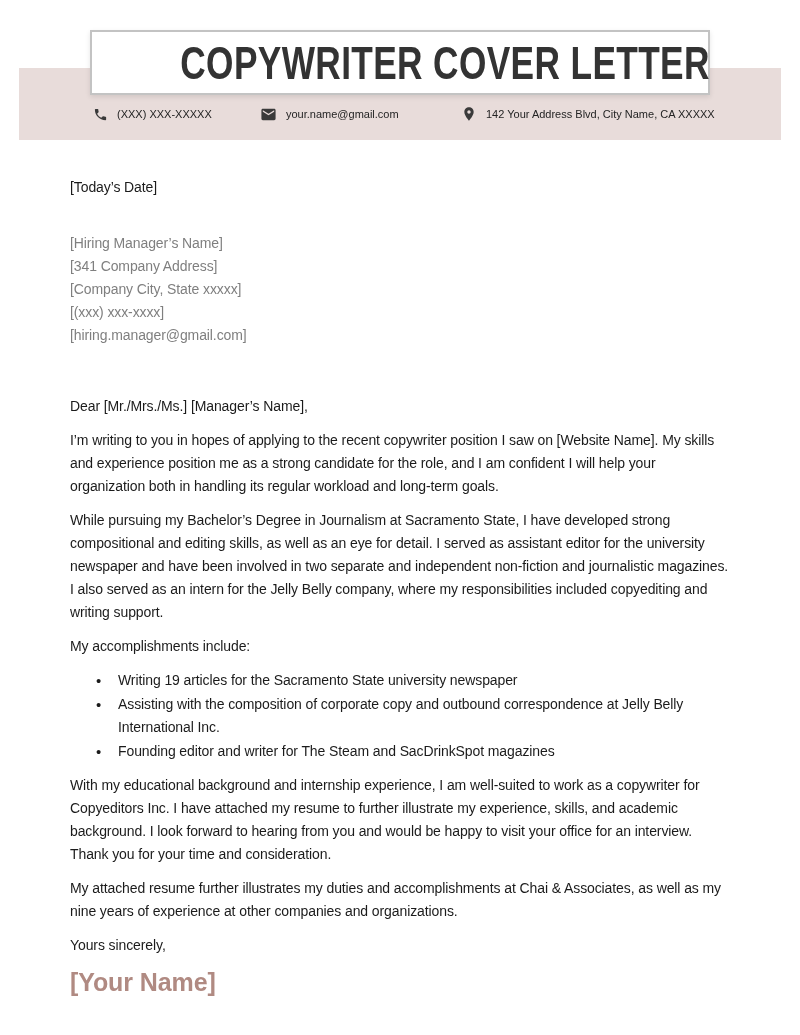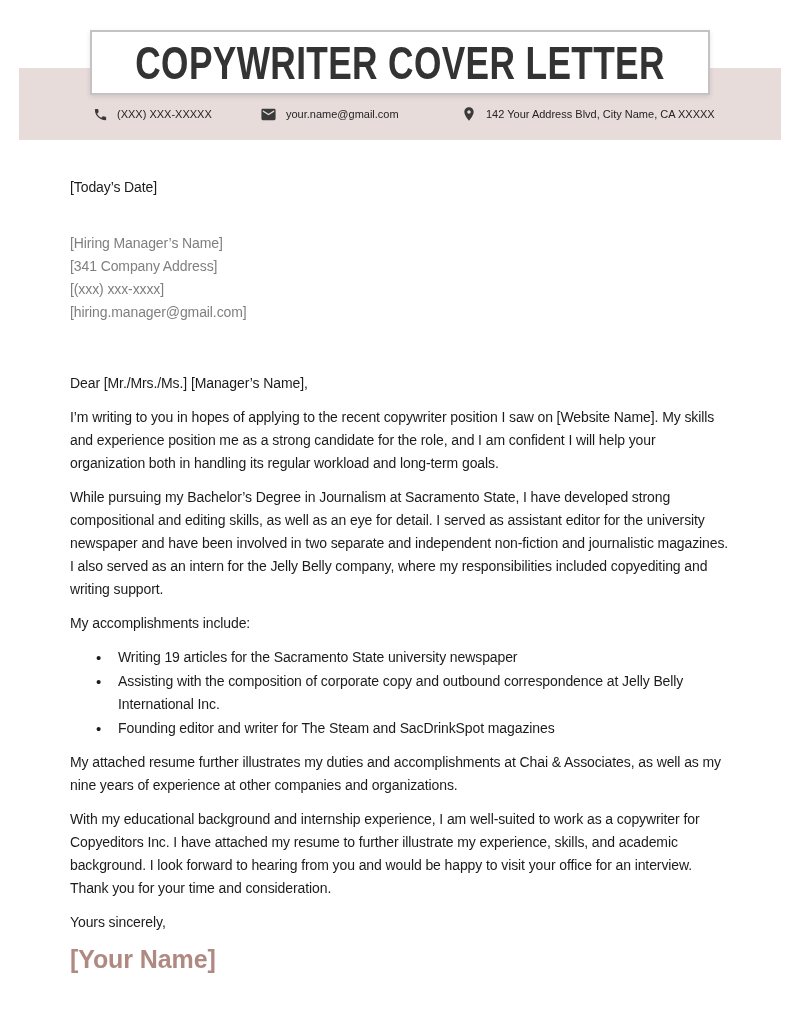--- a/index.html
+++ b/index.html
@@ -16,21 +16,21 @@
   .band {
     position: absolute; left: 19px; right: 19px; top: 68px; bottom: 0;
     background: var(--band, #e8dcda);
   }
   .title-box {
     position: absolute; left: 90px; top: 30px; width: 620px; height: 65px;
     box-sizing: border-box;
     background: #ffffff;
     border: 2px solid var(--box-border, #c3c3c3);
     box-shadow: 0 2px 5px rgba(0,0,0,0.10);
-    display: flex; align-items: center; justify-content: center;
+    display: flex; align-items: center; justify-content: flex-start;
   }
   .title-box h1 {
     margin: 0; white-space: nowrap;
     font-size: 47px; font-weight: 700; letter-spacing: 0.5px;
     color: var(--title-text, #333333);
     transform: scaleX(0.75);
   }
   .contact { position: absolute; left: 0; top: 102px; width: 100%; height: 24px; }
   .contact-item {
     position: absolute; height: 24px;
@@ -101,34 +101,35 @@
     <h1>COPYWRITER COVER LETTER</h1>
   </div>
 </header>
 
 <main class="letter">
   <p class="date">[Today’s Date]</p>
 
   <div class="recipient">
     <p>[Hiring Manager’s Name]</p>
     <p>[341 Company Address]</p>
+    <p>[Company City, State xxxxx]</p>
     <p>[(xxx) xxx-xxxx]</p>
     <p>[hiring.manager@gmail.com]</p>
   </div>
 
   <p>Dear [Mr./Mrs./Ms.] [Manager’s Name],</p>
 
   <p>I’m writing to you in hopes of applying to the recent copywriter position I saw on [Website Name]. My skills and experience position me as a strong candidate for the role, and I am confident I will help your organization both in handling its regular workload and long-term goals.</p>
   <p>While pursuing my Bachelor’s Degree in Journalism at Sacramento State, I have developed strong compositional and editing skills, as well as an eye for detail. I served as assistant editor for the university newspaper and have been involved in two separate and independent non-fiction and journalistic magazines. I also served as an intern for the Jelly Belly company, where my responsibilities included copyediting and writing support.</p>
 
   <p>My accomplishments include:</p>
   <ul class="accomplishments">
     <li>Writing 19 articles for the Sacramento State university newspaper</li>
     <li>Assisting with the composition of corporate copy and outbound correspondence at Jelly Belly International Inc.</li>
     <li>Founding editor and writer for The Steam and SacDrinkSpot magazines</li>
   </ul>
 
+  <p>With my educational background and internship experience, I am well-suited to work as a copywriter for Copyeditors Inc. I have attached my resume to further illustrate my experience, skills, and academic background. I look forward to hearing from you and would be happy to visit your office for an interview. Thank you for your time and consideration.</p>
   <p>My attached resume further illustrates my duties and accomplishments at Chai &amp; Associates, as well as my nine years of experience at other companies and organizations.</p>
-  <p>With my educational background and internship experience, I am well-suited to work as a copywriter for Copyeditors Inc. I have attached my resume to further illustrate my experience, skills, and academic background. I look forward to hearing from you and would be happy to visit your office for an interview. Thank you for your time and consideration.</p>
 
   <p class="signoff">Yours sincerely,</p>
   <div class="signature">[Your Name]</div>
 </main>
 
 </body></html>

